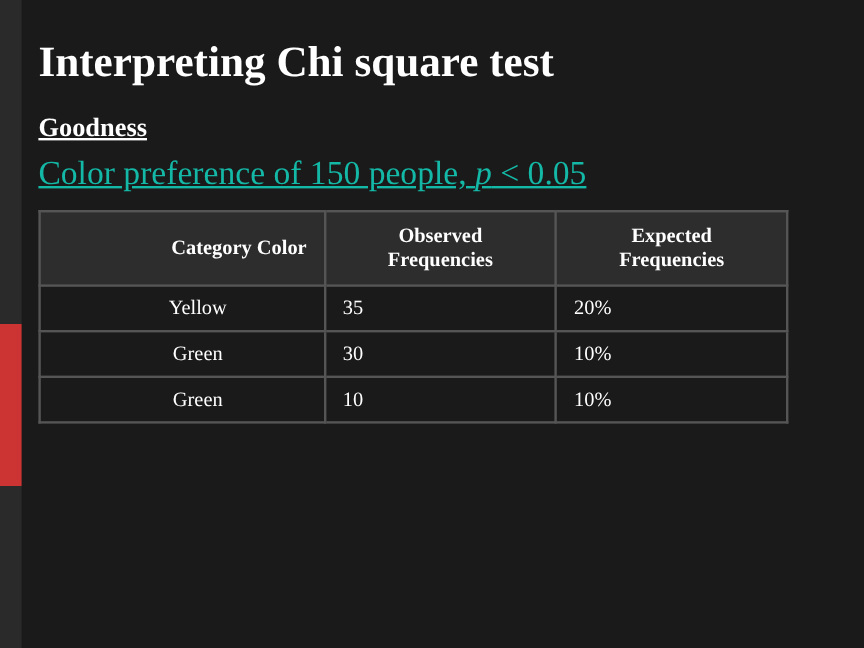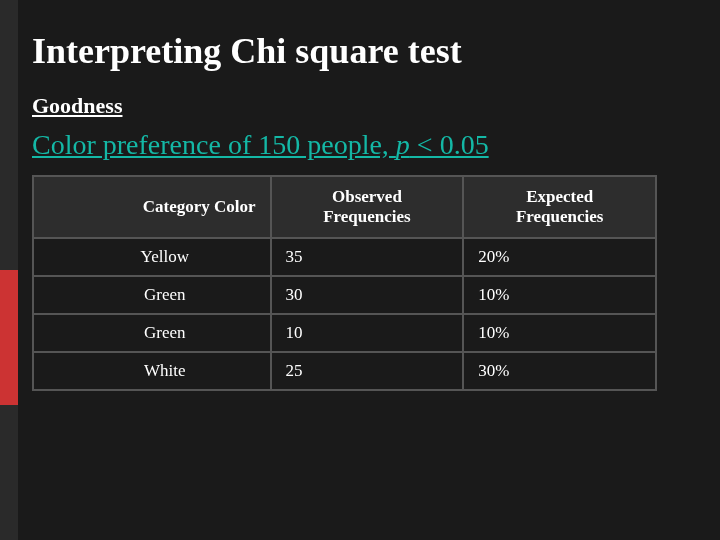--- a/index.html
+++ b/index.html
@@ -143,20 +143,15 @@
         <tr>
           <td>Green</td>
           <td>30</td>
           <td>10%</td>
         </tr>
         <tr>
           <td>Green</td>
           <td>10</td>
           <td>10%</td>
         </tr>
-        <tr>
-          <td>White</td>
-          <td>25</td>
-          <td>30%</td>
-        </tr>
       </tbody>
   </table>
 </div>
 
 </body></html>

